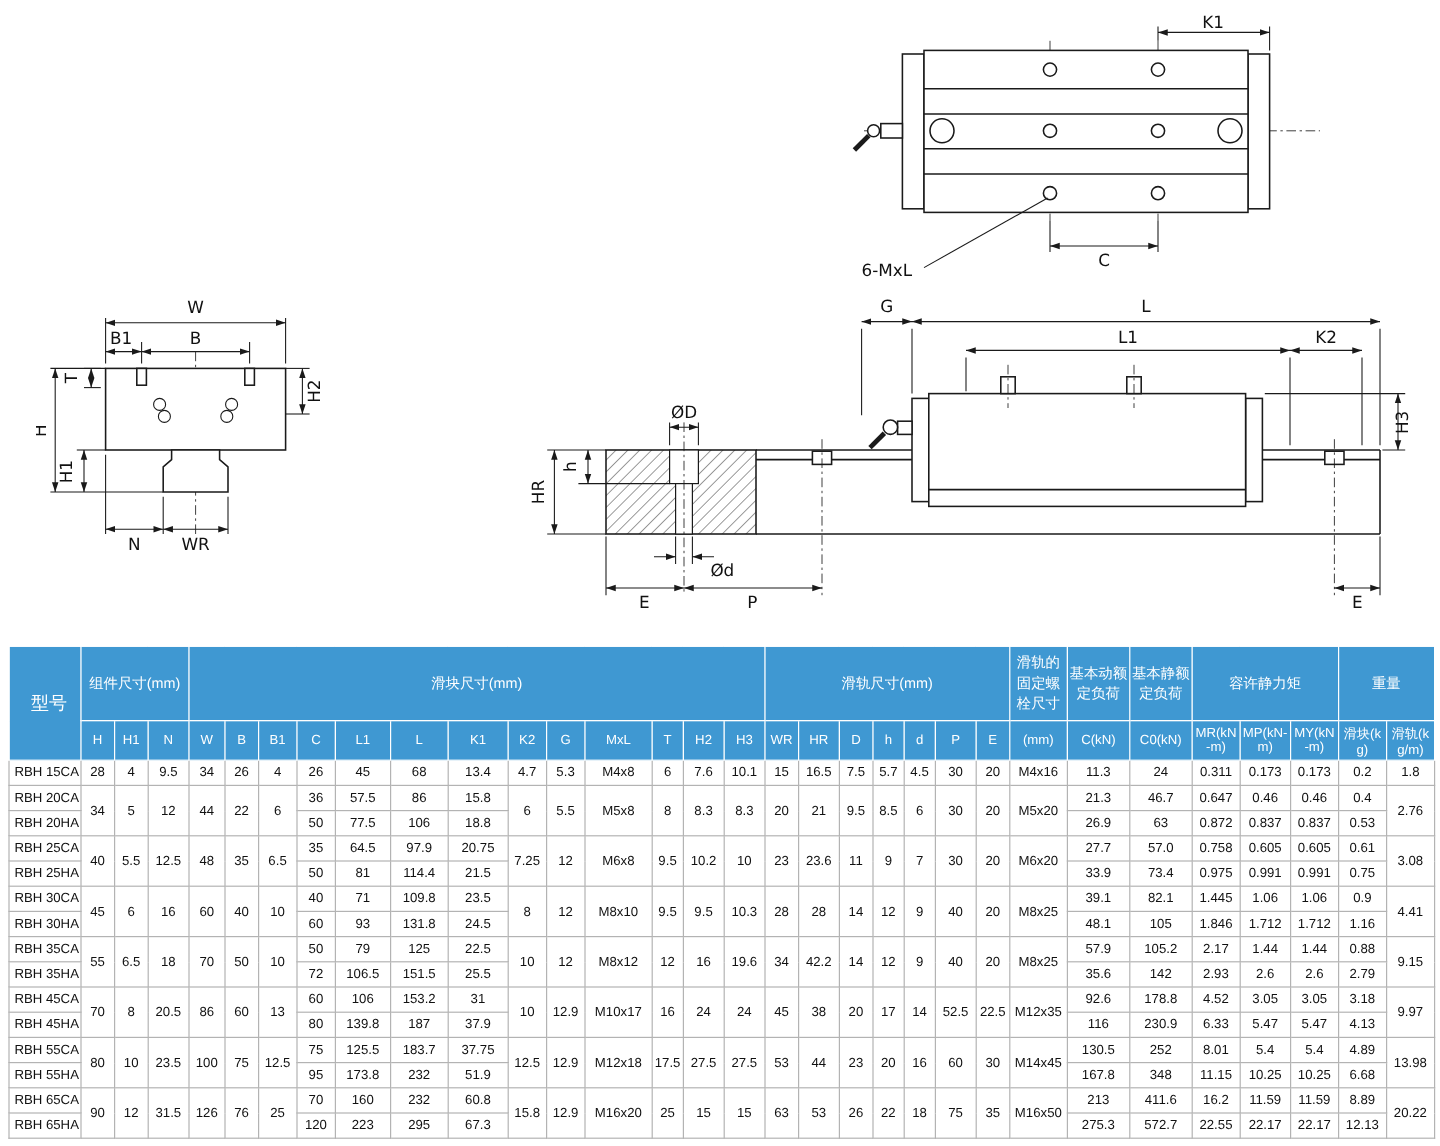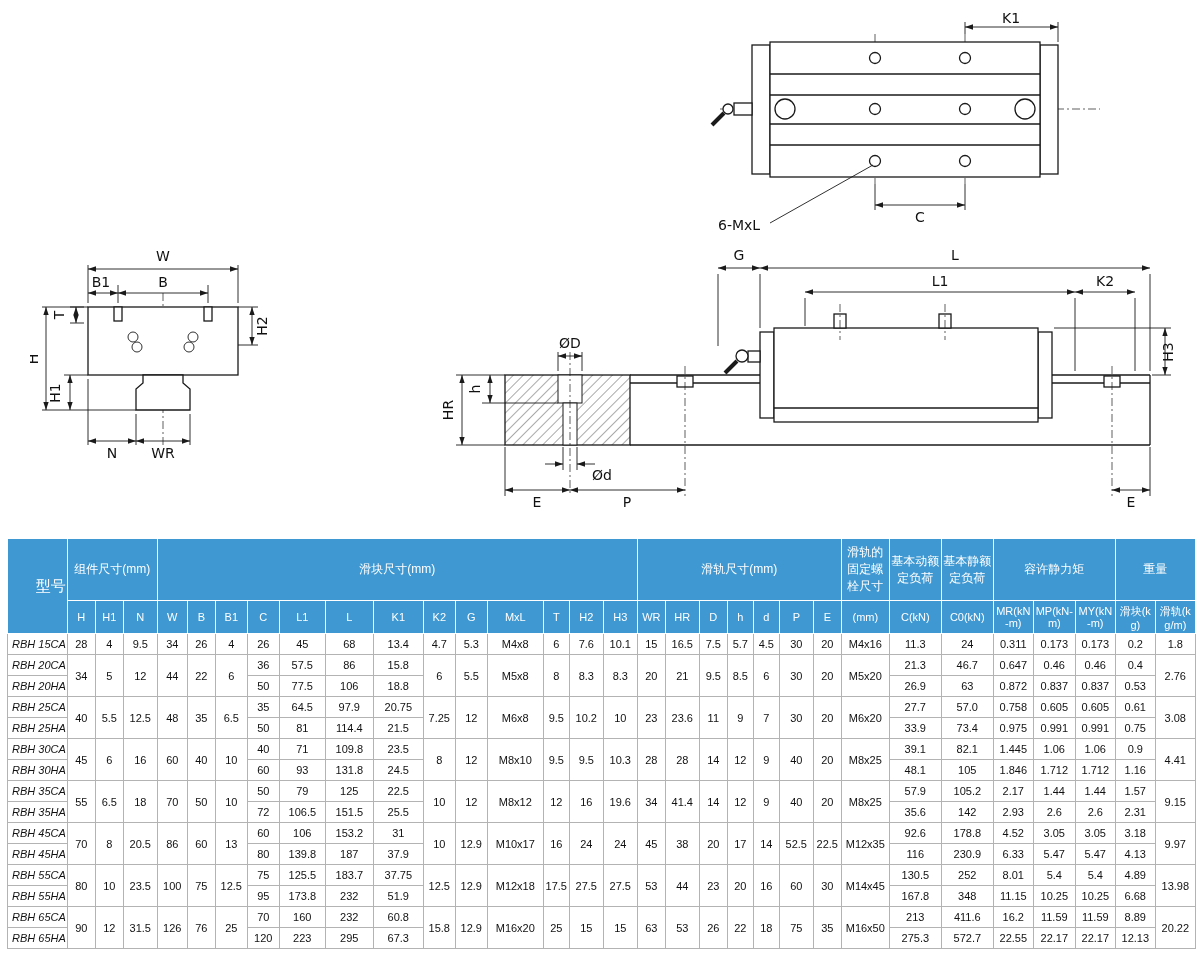--- a/index.html
+++ b/index.html
@@ -10,24 +10,24 @@
   .ln  { stroke:#1a1a1a; stroke-width:1.3; fill:none; }
   .fil { fill:#ffffff; stroke:#1a1a1a; stroke-width:1.3; }
   .dim { stroke:#1a1a1a; stroke-width:0.9; fill:none; }
   .cl  { stroke:#1a1a1a; stroke-width:0.7; stroke-dasharray:8 3 2 3; fill:none; }
 
   .spec-table { position:absolute; top:538px; left:7px; border-collapse:collapse; table-layout:fixed; }
   .spec-table th { background:#3f98d2; color:#fff; border:1px solid #fff; font-weight:normal;
                    text-align:center; vertical-align:middle; word-break:break-all; padding:1px; }
   .spec-table th.gh { height:62px; font-size:12px; }
   .spec-table th.sh { height:33px; font-size:11px; }
-  .spec-table th.model-h { font-size:15px; text-align:right; padding-left:8px; }
+  .spec-table th.model-h { font-size:15px; text-align:center; padding-left:8px; }
   .spec-table td { border:1px solid #b3b3b3; background:#fff; font-size:11px; text-align:center;
                    vertical-align:middle; height:21px; padding:0 1px; }
-  .spec-table td.model { text-align:left; padding-left:4px; white-space:nowrap;font-style:italic; }
+  .spec-table td.model { text-align:left; padding-left:4px; white-space:nowrap; }
 </style>
 </head>
 <body>
 
 <div class="diagram" style="left:30px; top:245px;">
 <svg width="250" height="270" viewBox="0 0 250 270">
   <defs>
     <marker id="ar-f" viewBox="0 0 9 7" refX="9" refY="3.5" markerWidth="9" markerHeight="7" orient="auto-start-reverse">
       <path d="M0,0.5 L9,3.5 L0,6.5 z" fill="#1a1a1a"></path>
     </marker>
@@ -505,47 +505,47 @@
         <td>79</td>
         <td>125</td>
         <td>22.5</td>
         <td rowspan="2">10</td>
         <td rowspan="2">12</td>
         <td rowspan="2">M8x12</td>
         <td rowspan="2">12</td>
         <td rowspan="2">16</td>
         <td rowspan="2">19.6</td>
         <td rowspan="2">34</td>
-        <td rowspan="2">41.4</td>
+        <td rowspan="2">42.2</td>
         <td rowspan="2">14</td>
         <td rowspan="2">12</td>
         <td rowspan="2">9</td>
         <td rowspan="2">40</td>
         <td rowspan="2">20</td>
         <td rowspan="2">M8x25</td>
         <td>57.9</td>
         <td>105.2</td>
         <td>2.17</td>
         <td>1.44</td>
         <td>1.44</td>
-        <td>1.57</td>
+        <td>0.88</td>
         <td rowspan="2">9.15</td>
       </tr>
       <tr>
         <td class="model">RBH 35HA</td>
         <td>72</td>
         <td>106.5</td>
         <td>151.5</td>
         <td>25.5</td>
         <td>35.6</td>
         <td>142</td>
         <td>2.93</td>
         <td>2.6</td>
         <td>2.6</td>
-        <td>2.31</td>
+        <td>2.79</td>
       </tr>
       <tr>
         <td class="model">RBH 45CA</td>
         <td rowspan="2">70</td>
         <td rowspan="2">8</td>
         <td rowspan="2">20.5</td>
         <td rowspan="2">86</td>
         <td rowspan="2">60</td>
         <td rowspan="2">13</td>
         <td>60</td>

